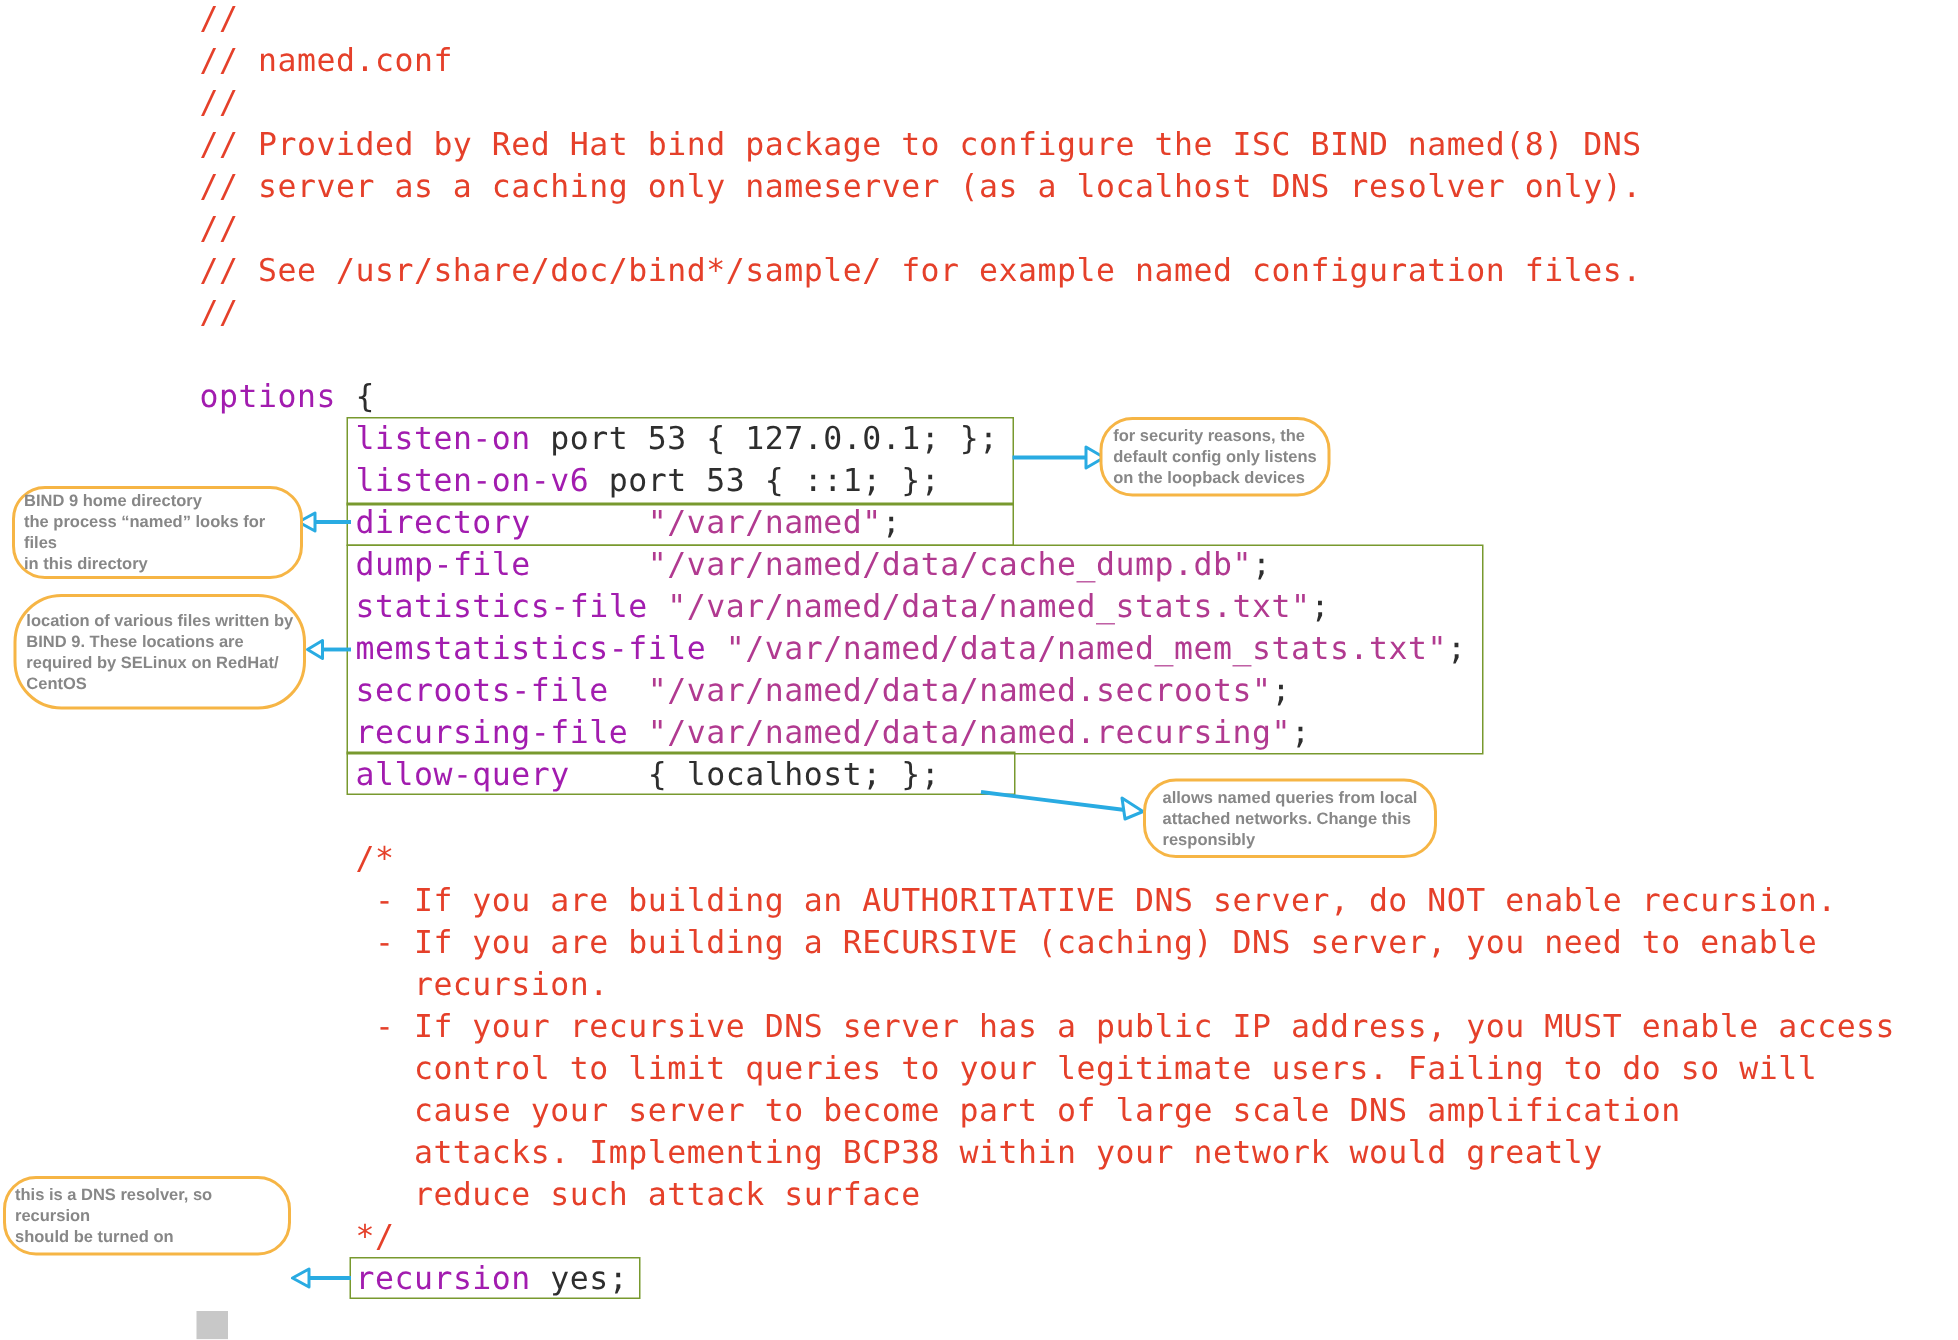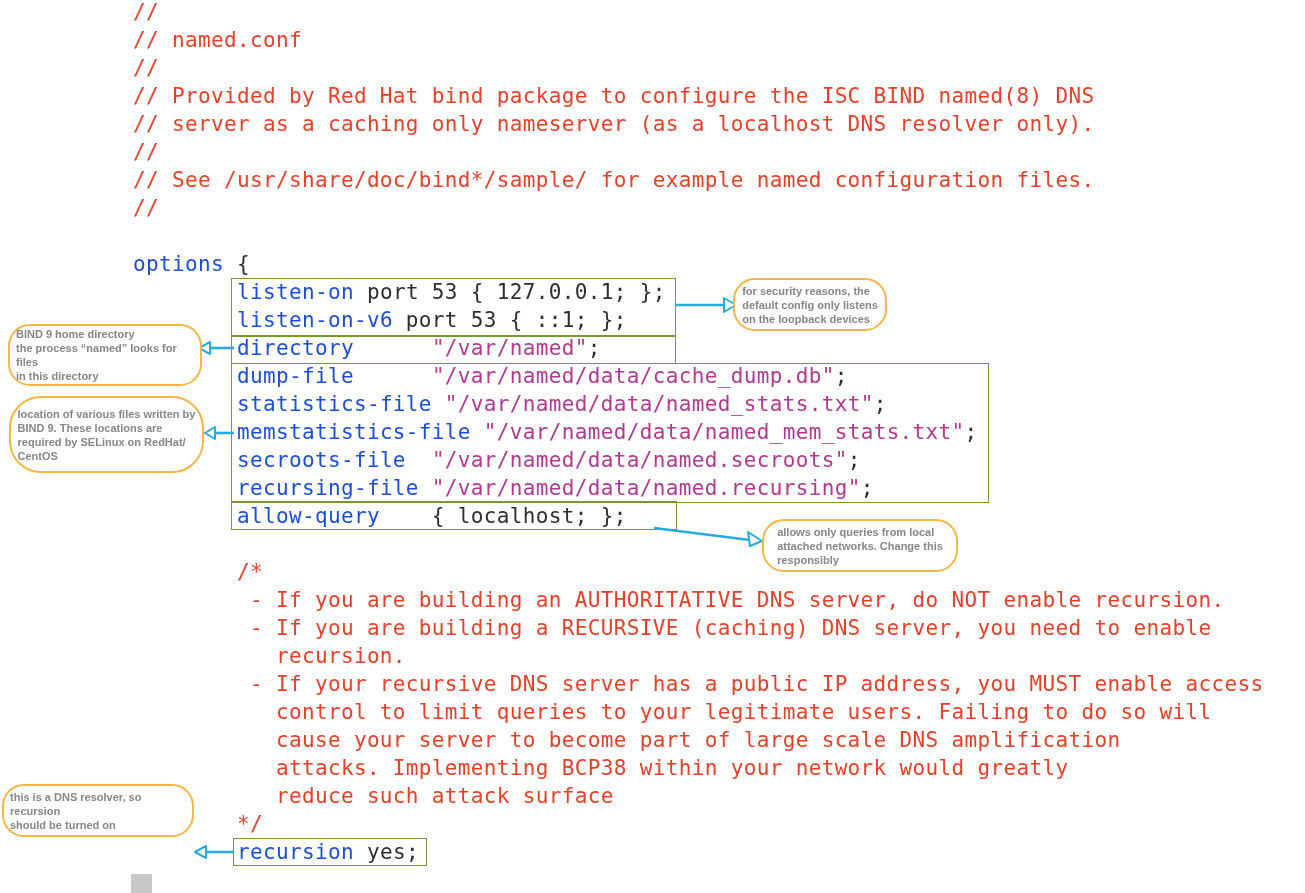--- a/index.html
+++ b/index.html
@@ -12,21 +12,21 @@
   }
   
   #code{
     position:absolute;left:133px;top:-2px;
     font-family:"DejaVu Sans Mono","Liberation Mono",monospace;
     font-size:21px;line-height:28px;letter-spacing:0.35px;
     white-space:pre;
   }
   .code-line{height:28px;}
   .seg-comment{color:#e5402a;}
-  .seg-keyword{color:#1d4ed8;}
+  .seg-keyword{color:#a21caf;}
   .seg-string{color:#b13a90;}
   .seg-plain{color:#2e2e2e;}
   
   .gbox{
     position:absolute;
     border:1.5px solid #78992e;
     box-sizing:border-box;
     pointer-events:none;
   }
   .box1{left:231px;top:278px;width:445px;height:59px;}
@@ -113,21 +113,21 @@
 the process “named” looks for files
 in this directory</span>
   </div>
   <div class="bubble b3">
     <span>location of various files written by
 BIND 9. These locations are
 required by SELinux on RedHat/
 CentOS</span>
   </div>
   <div class="bubble b4">
-    <span>allows only queries from local
+    <span>allows named queries from local
 attached networks. Change this
 responsibly</span>
   </div>
   <div class="bubble b5">
     <span>this is a DNS resolver, so recursion
 should be turned on</span>
   </div>
 
   <div class="stub"></div>
 

